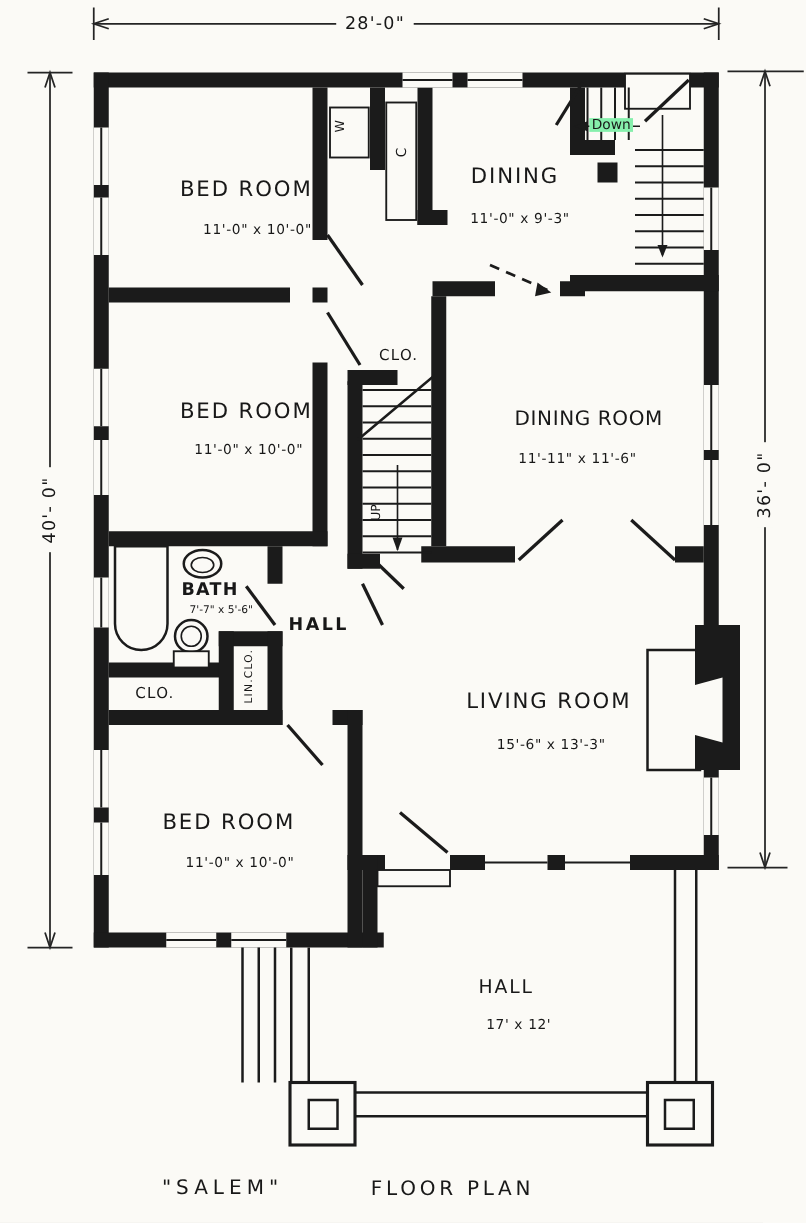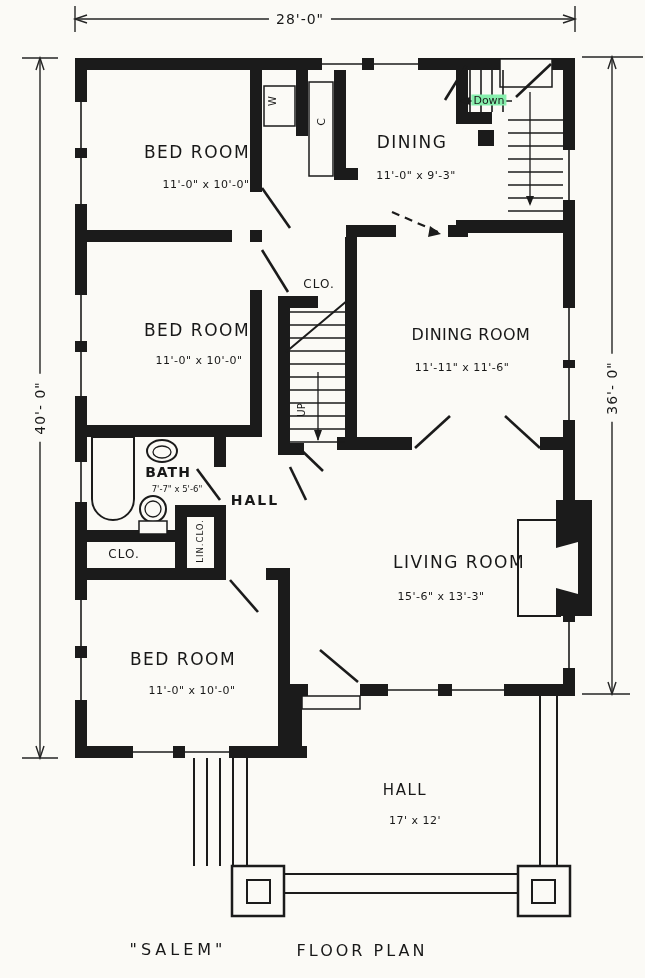--- a/index.html
+++ b/index.html
@@ -245,21 +245,21 @@
   <div class="lbl anno" style="left:319px;top:284px;">CLO.</div>
 
   <div class="lbl room sm" style="left:168px;top:472px;">BATH</div>
   <div class="lbl size xs" style="left:177px;top:489px;">7'-7" x 5'-6"</div>
 
   <div class="lbl room sm" style="left:255px;top:500px;letter-spacing:2px;">HALL</div>
 
   <div class="lbl anno" style="left:124px;top:554px;">CLO.</div>
   <div class="lbl anno rot" style="left:200px;top:541px;font-size:8.5px;">LIN.CLO.</div>
 
-  <div class="lbl room" style="left:439px;top:562px;margin-left:20px;">LIVING ROOM</div>
+  <div class="lbl room" style="left:439px;top:562px;">LIVING ROOM</div>
   <div class="lbl size" style="left:441px;top:596px;">15'-6" x 13'-3"</div>
 
   <div class="lbl room" style="left:183px;top:659px;">BED ROOM</div>
   <div class="lbl size" style="left:192px;top:690px;">11'-0" x 10'-0"</div>
 
   <div class="lbl room" style="left:405px;top:790px;font-size:15px;">HALL</div>
   <div class="lbl size" style="left:415px;top:820px;">17' x 12'</div>
 
   <div class="lbl anno script" style="left:489px;top:100px;background:#86efac;padding:0 2px;">Down</div>
   <div class="lbl tiny rot" style="left:302px;top:410px;">UP</div>

